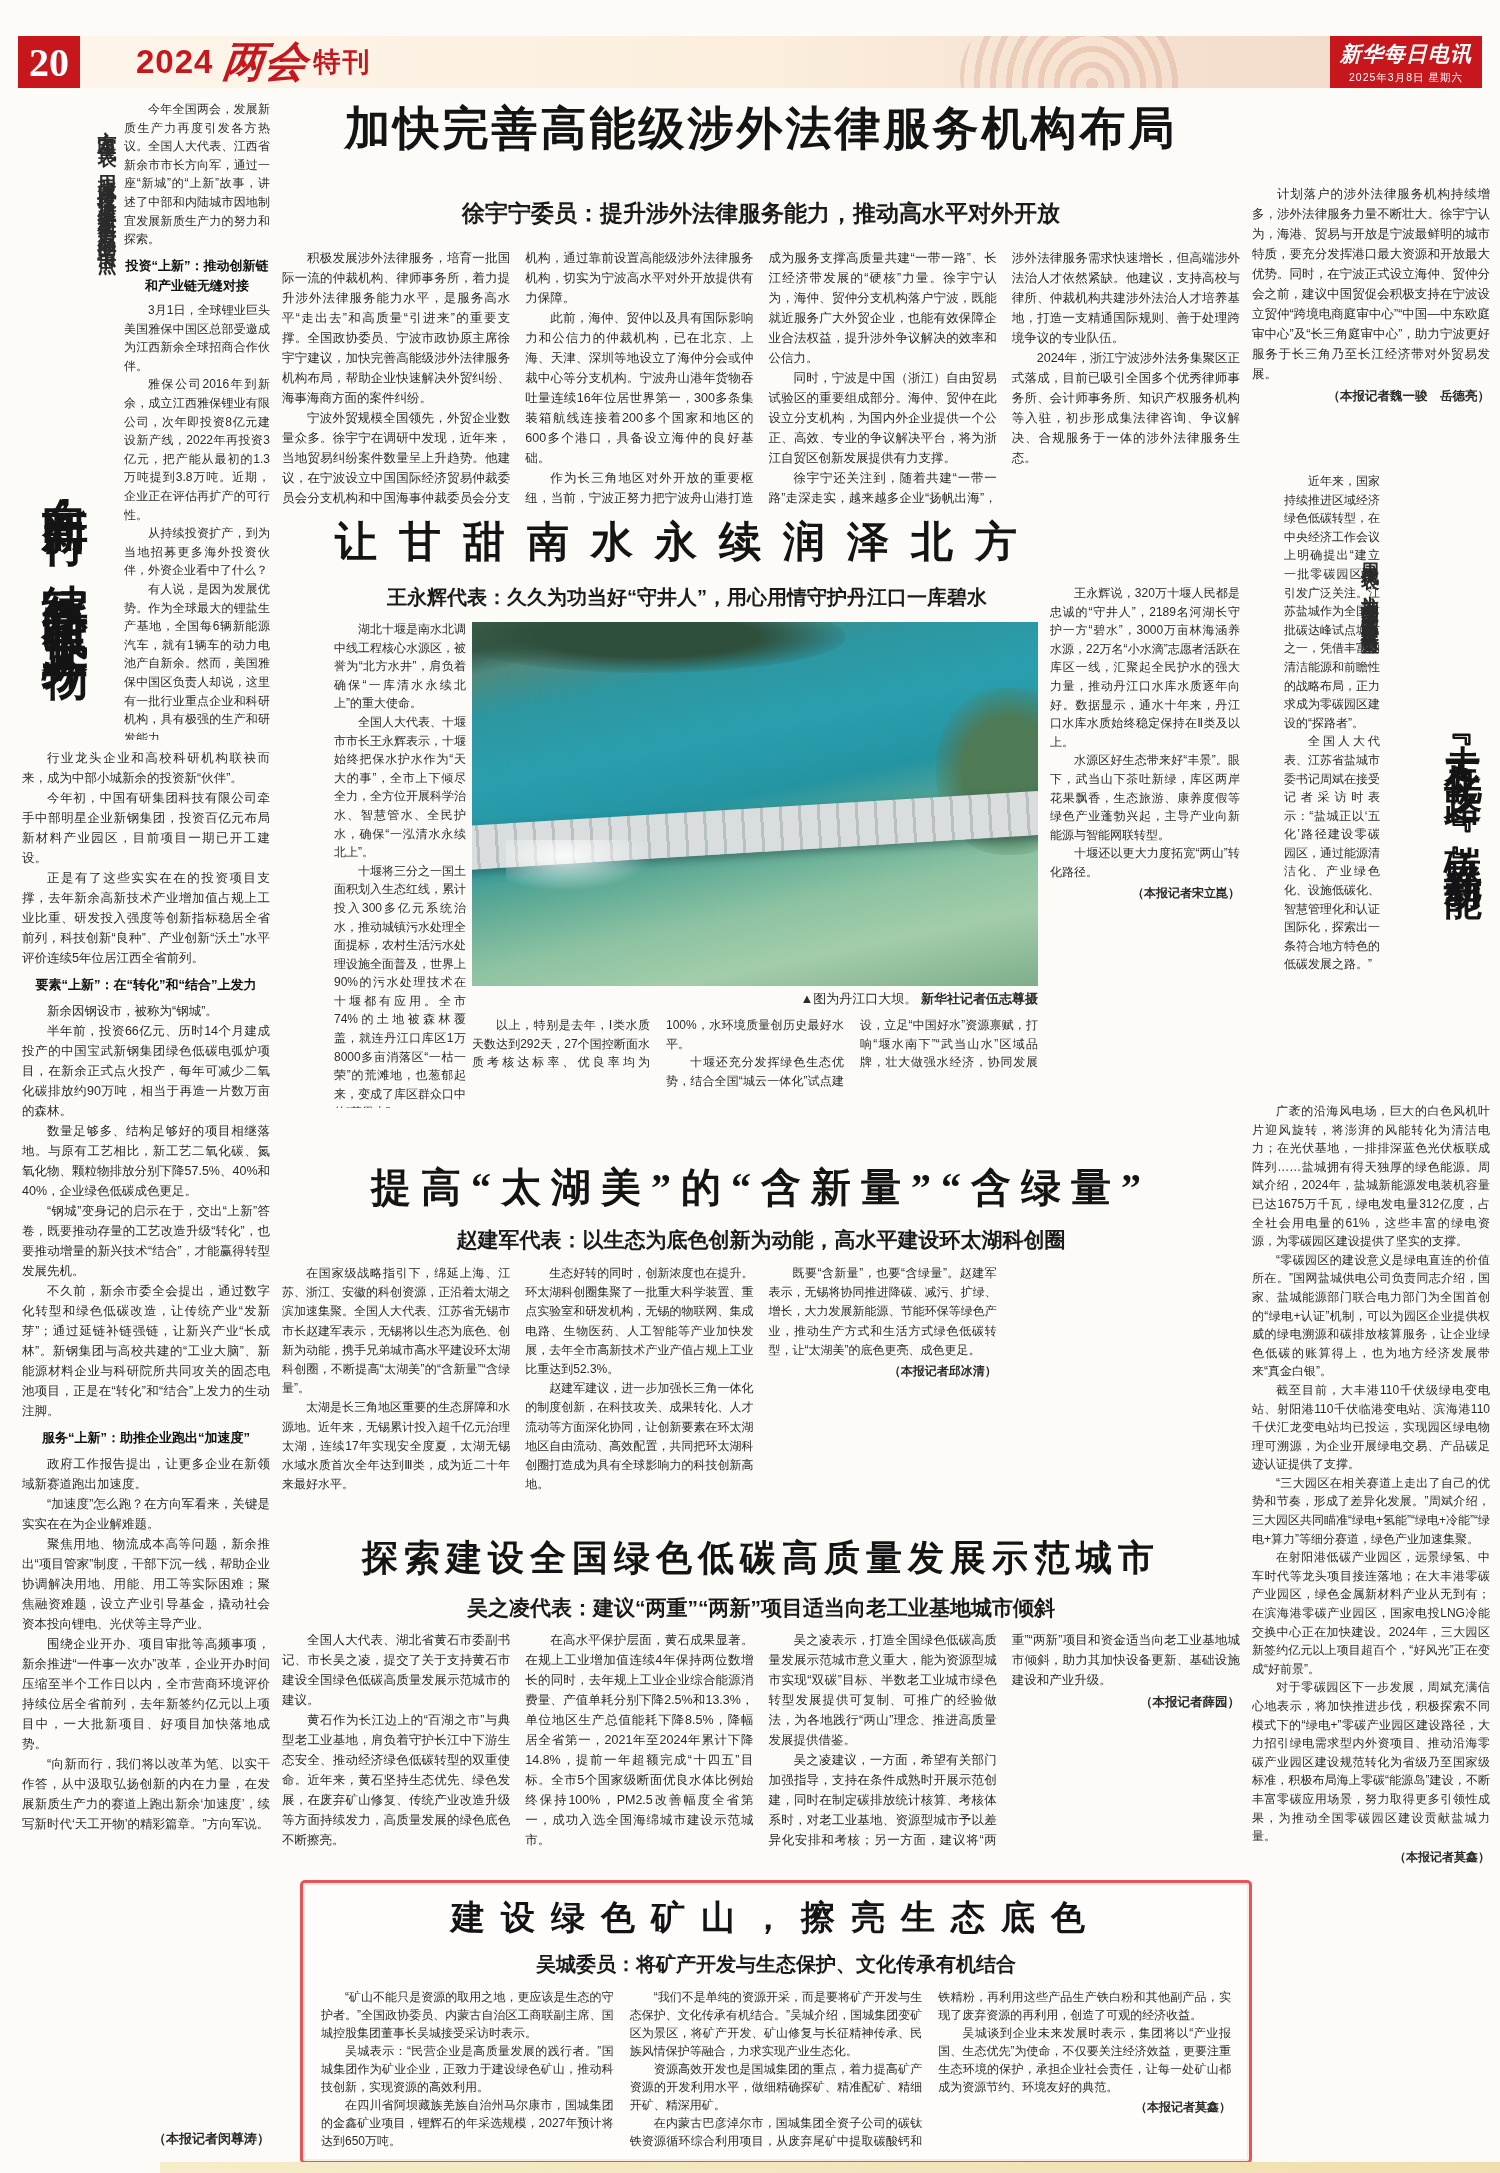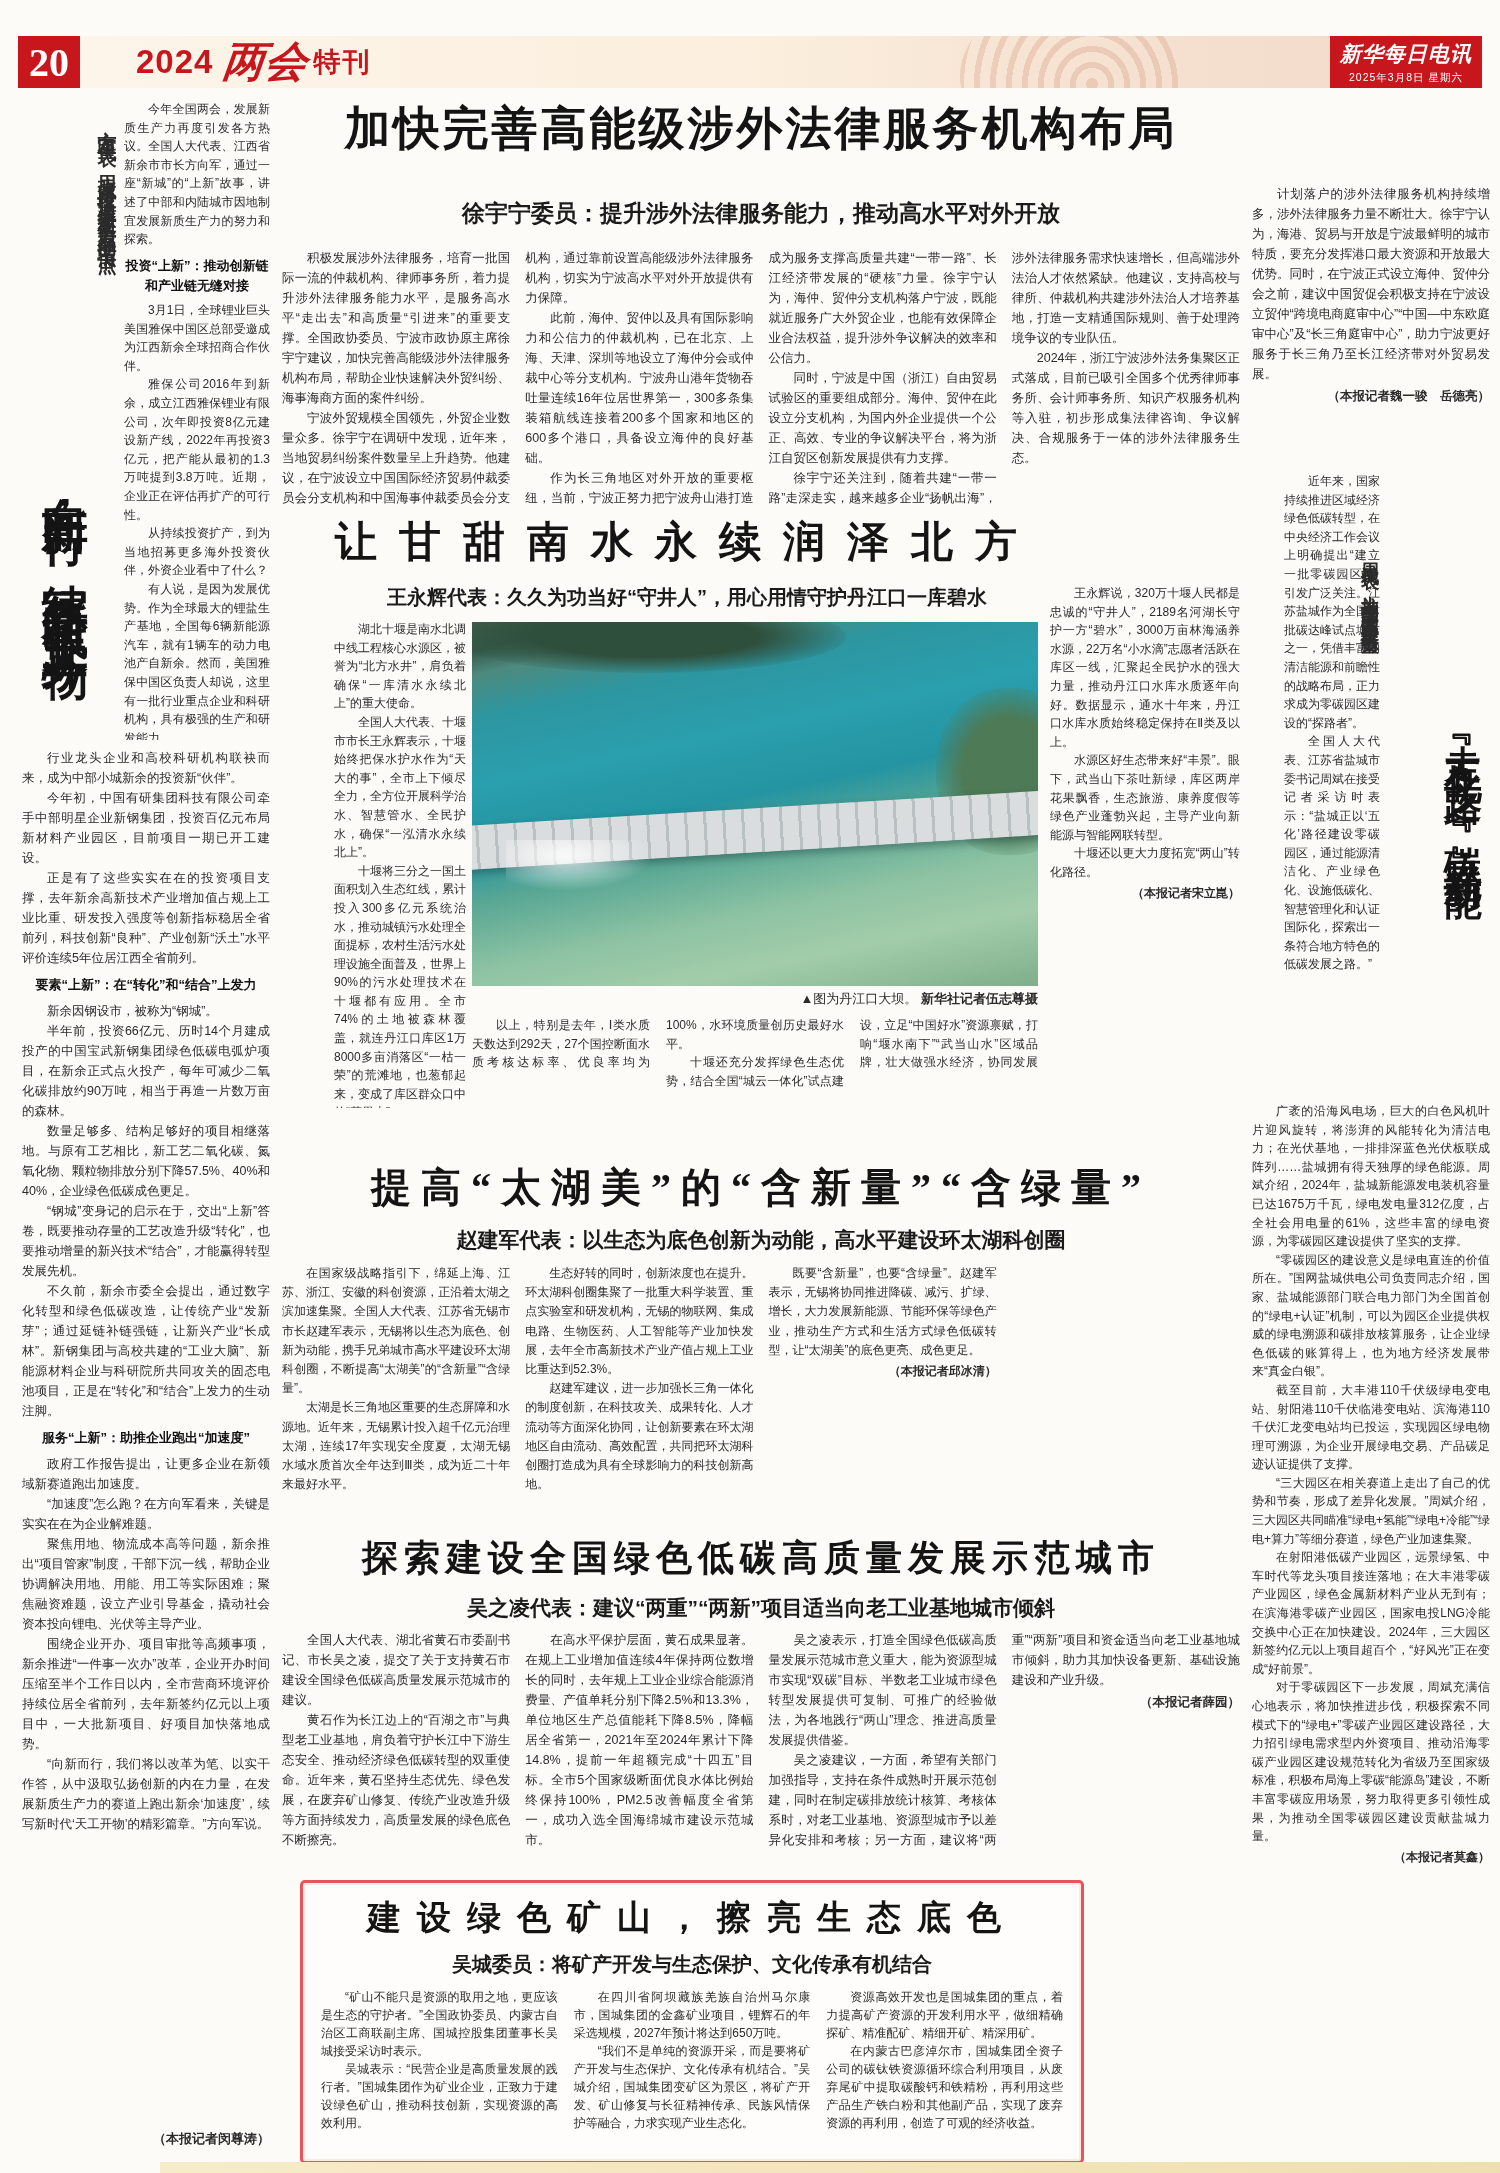--- a/index.html
+++ b/index.html
@@ -135,21 +135,21 @@
     <div class="credit">（本报记者邱冰清）</div>
   </div>
 
   <div class="abs hl" style="left:282px;top:1534px;width:958px;font-size:36px;letter-spacing:6px;">探索建设全国绿色低碳高质量发展示范城市</div>
   <div class="abs byline" style="left:282px;top:1594px;width:958px;font-size:21px;">吴之凌代表：建议“两重”“两新”项目适当向老工业基地城市倾斜</div>
   <div class="abs bt cols4" style="left:282px;top:1630px;width:958px;height:238px;font-size:12.5px;line-height:1.6;">
     <span><p>全国人大代表、湖北省黄石市委副书记、市长吴之凌，提交了关于支持黄石市建设全国绿色低碳高质量发展示范城市的建议。</p><p>黄石作为长江边上的“百湖之市”与典型老工业基地，肩负着守护长江中下游生态安全、推动经济绿色低碳转型的双重使命。近年来，黄石坚持生态优先、绿色发展，在废弃矿山修复、传统产业改造升级等方面持续发力，高质量发展的绿色底色不断擦亮。</p><p>在高水平保护层面，黄石成果显著。在规上工业增加值连续4年保持两位数增长的同时，去年规上工业企业综合能源消费量、产值单耗分别下降2.5%和13.3%，单位地区生产总值能耗下降8.5%，降幅居全省第一，2021年至2024年累计下降14.8%，提前一年超额完成“十四五”目标。全市5个国家级断面优良水体比例始终保持100%，PM2.5改善幅度全省第一，成功入选全国海绵城市建设示范城市。</p><p>吴之凌表示，打造全国绿色低碳高质量发展示范城市意义重大，能为资源型城市实现“双碳”目标、半数老工业城市绿色转型发展提供可复制、可推广的经验做法，为各地践行“两山”理念、推进高质量发展提供借鉴。</p><p>吴之凌建议，一方面，希望有关部门加强指导，支持在条件成熟时开展示范创建，同时在制定碳排放统计核算、考核体系时，对老工业基地、资源型城市予以差异化安排和考核；另一方面，建议将“两重”“两新”项目和资金适当向老工业基地城市倾斜，助力其加快设备更新、基础设施建设和产业升级。</p></span>
     <div class="credit">（本报记者薛园）</div>
   </div>
 
-  <div class="abs redbox" style="left:300px;top:1880px;width:784px;height:284px;padding:0;box-sizing:border-box;">
+  <div class="abs redbox" style="left:300px;top:1880px;width:952px;height:284px;padding:0;box-sizing:border-box;">
     <div class="hl" style="margin-top:12px;font-size:34px;letter-spacing:16px;">建设绿色矿山，擦亮生态底色</div>
     <div class="byline" style="margin-top:10px;font-size:20px;">吴城委员：将矿产开发与生态保护、文化传承有机结合</div>
     <div class="bt cols3" style="margin:10px 18px 0 18px;height:168px;font-size:12px;line-height:1.5;">
       <span><p>“矿山不能只是资源的取用之地，更应该是生态的守护者。”全国政协委员、内蒙古自治区工商联副主席、国城控股集团董事长吴城接受采访时表示。</p><p>吴城表示：“民营企业是高质量发展的践行者。”国城集团作为矿业企业，正致力于建设绿色矿山，推动科技创新，实现资源的高效利用。</p><p>在四川省阿坝藏族羌族自治州马尔康市，国城集团的金鑫矿业项目，锂辉石的年采选规模，2027年预计将达到650万吨。</p><p>“我们不是单纯的资源开采，而是要将矿产开发与生态保护、文化传承有机结合。”吴城介绍，国城集团变矿区为景区，将矿产开发、矿山修复与长征精神传承、民族风情保护等融合，力求实现产业生态化。</p><p>资源高效开发也是国城集团的重点，着力提高矿产资源的开发利用水平，做细精确探矿、精准配矿、精细开矿、精深用矿。</p><p>在内蒙古巴彦淖尔市，国城集团全资子公司的碳钛铁资源循环综合利用项目，从废弃尾矿中提取碳酸钙和铁精粉，再利用这些产品生产铁白粉和其他副产品，实现了废弃资源的再利用，创造了可观的经济收益。</p><p>吴城谈到企业未来发展时表示，集团将以“产业报国、生态优先”为使命，不仅要关注经济效益，更要注重生态环境的保护，承担企业社会责任，让每一处矿山都成为资源节约、环境友好的典范。</p></span>
       <div class="credit">（本报记者莫鑫）</div>
     </div>
   </div>
 
   <div class="abs bt" style="left:1284px;top:472px;width:96px;height:616px;">
     <span><p>近年来，国家持续推进区域经济绿色低碳转型，在中央经济工作会议上明确提出“建立一批零碳园区”，引发广泛关注。江苏盐城作为全国首批碳达峰试点城市之一，凭借丰富的清洁能源和前瞻性的战略布局，正力求成为零碳园区建设的“探路者”。</p><p>全国人大代表、江苏省盐城市委书记周斌在接受记者采访时表示：“盐城正以‘五化’路径建设零碳园区，通过能源清洁化、产业绿色化、设施低碳化、智慧管理化和认证国际化，探索出一条符合地方特色的低碳发展之路。”</p></span>

